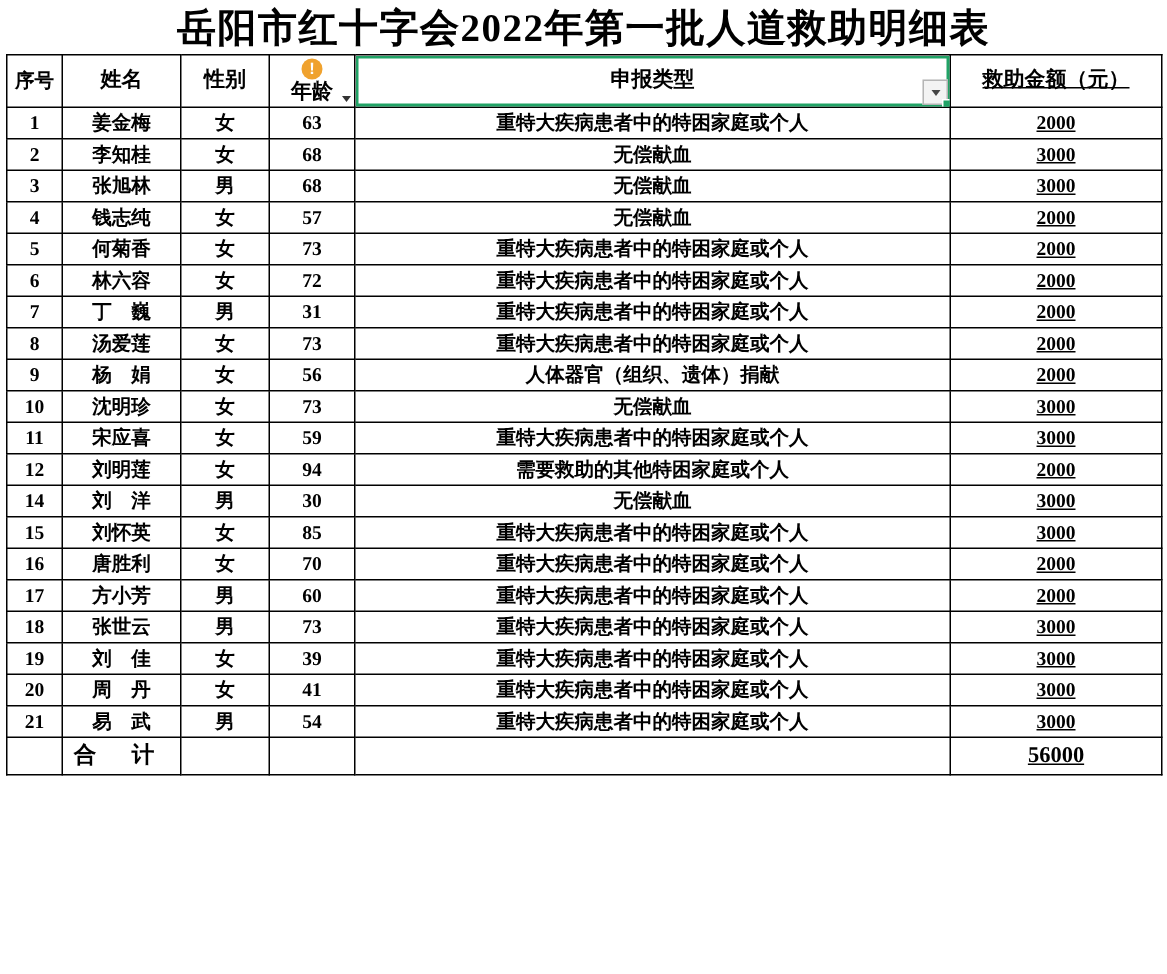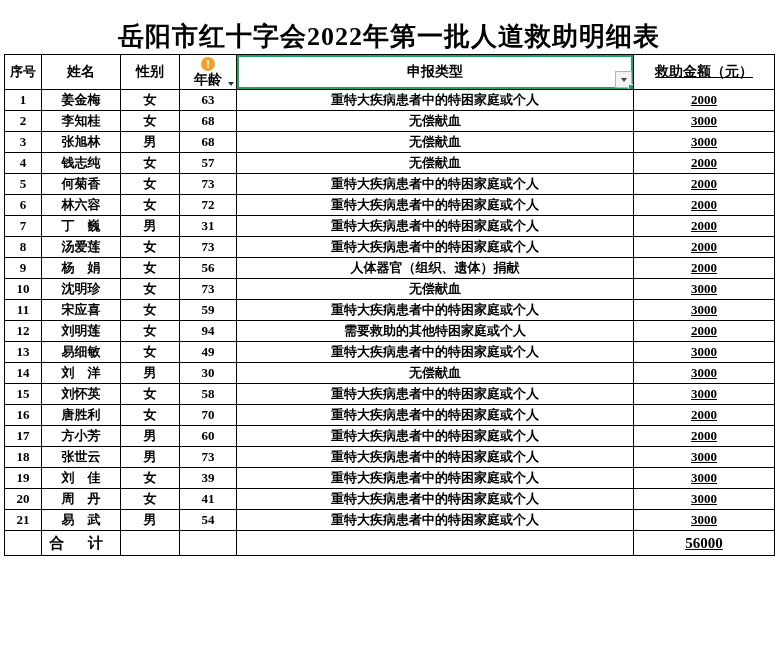--- a/index.html
+++ b/index.html
@@ -17,21 +17,21 @@
     position: relative;
     width: 778px;
     height: 649px;
   }
   .title {
     text-align: center;
     font-size: 26px;
     font-weight: bold;
     letter-spacing: 1px;
     line-height: 34px;
-    padding-top: 20px;
+    padding-top: 2px;
     color: #000;
     font-family: "Liberation Serif", "DejaVu Serif", serif;
     white-space: nowrap;
   }
   table.grid {
     border-collapse: collapse;
     table-layout: fixed;
     width: 770px;
     margin-left: 4px;
     font-size: 13px;
@@ -254,40 +254,32 @@
         </tr>
         <tr>
           <td class="c-seq">12</td>
           <td class="c-name">刘明莲</td>
           <td class="c-sex">女</td>
           <td class="c-age">94</td>
           <td class="c-type">需要救助的其他特困家庭或个人</td>
           <td class="c-amt">2000</td>
         </tr>
         <tr>
-          <td class="c-seq">13</td>
-          <td class="c-name">易细敏</td>
-          <td class="c-sex">女</td>
-          <td class="c-age">49</td>
-          <td class="c-type">重特大疾病患者中的特困家庭或个人</td>
-          <td class="c-amt">3000</td>
-        </tr>
-        <tr>
           <td class="c-seq">14</td>
           <td class="c-name">刘　洋</td>
           <td class="c-sex">男</td>
           <td class="c-age">30</td>
           <td class="c-type">无偿献血</td>
           <td class="c-amt">3000</td>
         </tr>
         <tr>
           <td class="c-seq">15</td>
           <td class="c-name">刘怀英</td>
           <td class="c-sex">女</td>
-          <td class="c-age">58</td>
+          <td class="c-age">85</td>
           <td class="c-type">重特大疾病患者中的特困家庭或个人</td>
           <td class="c-amt">3000</td>
         </tr>
         <tr>
           <td class="c-seq">16</td>
           <td class="c-name">唐胜利</td>
           <td class="c-sex">女</td>
           <td class="c-age">70</td>
           <td class="c-type">重特大疾病患者中的特困家庭或个人</td>
           <td class="c-amt">2000</td>

